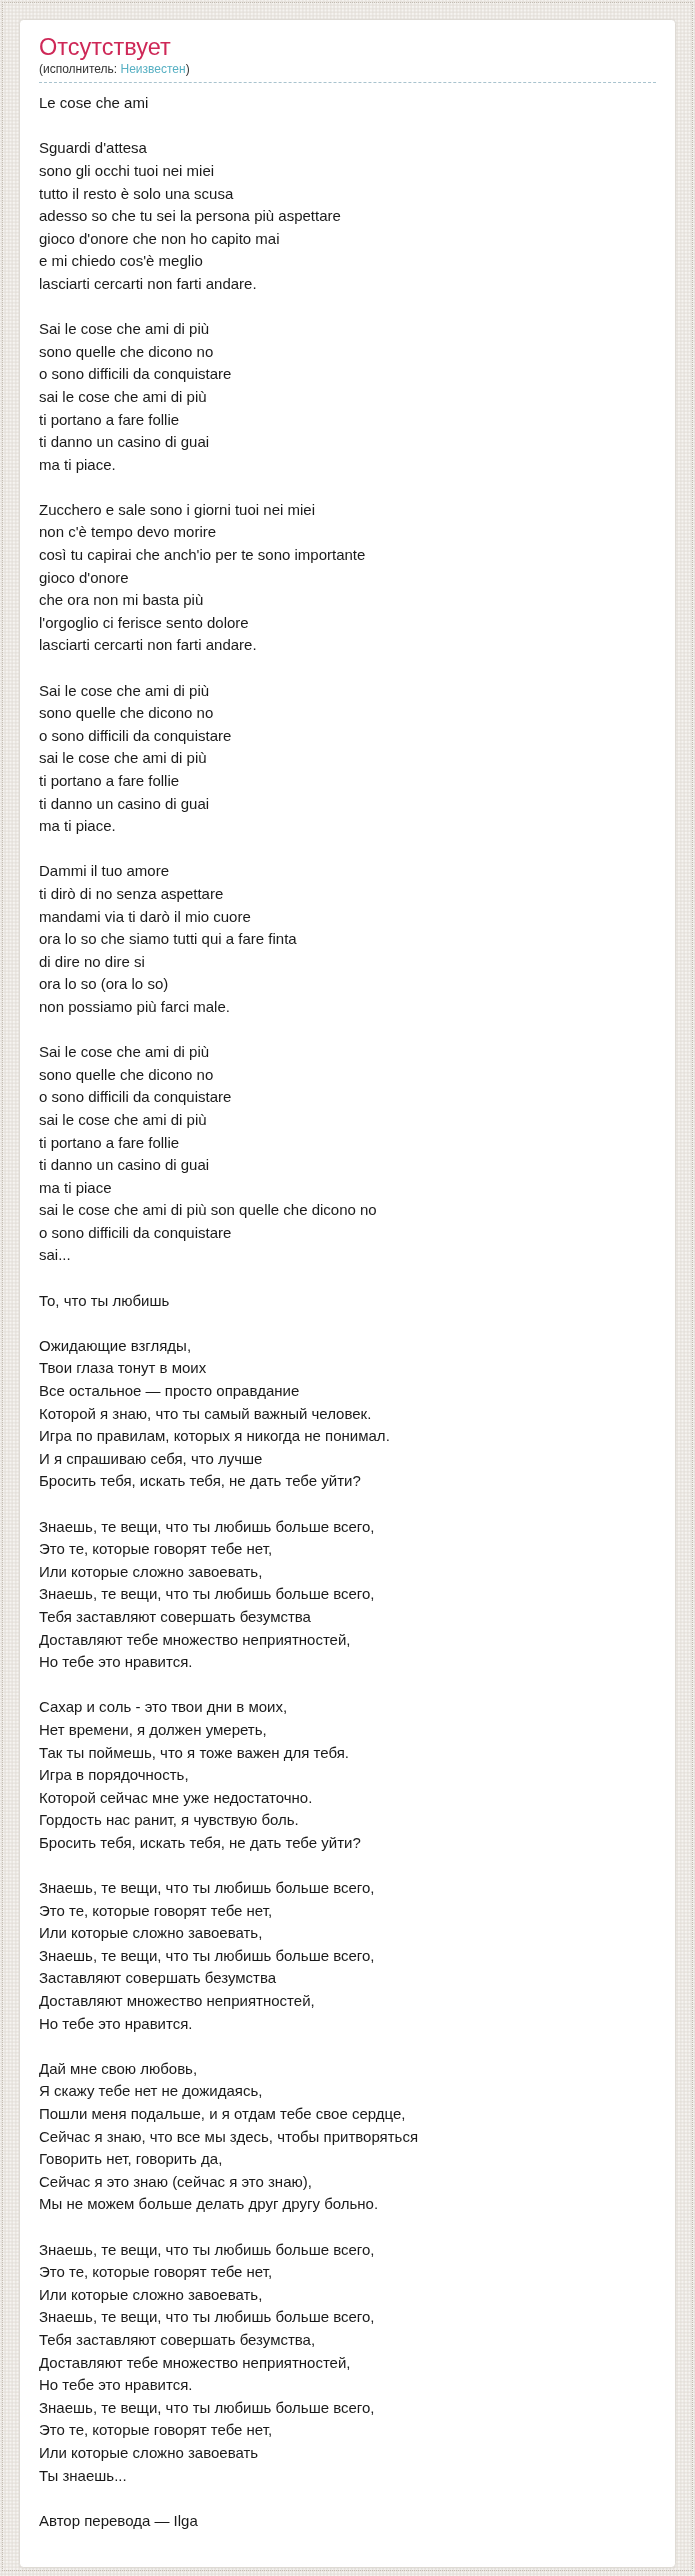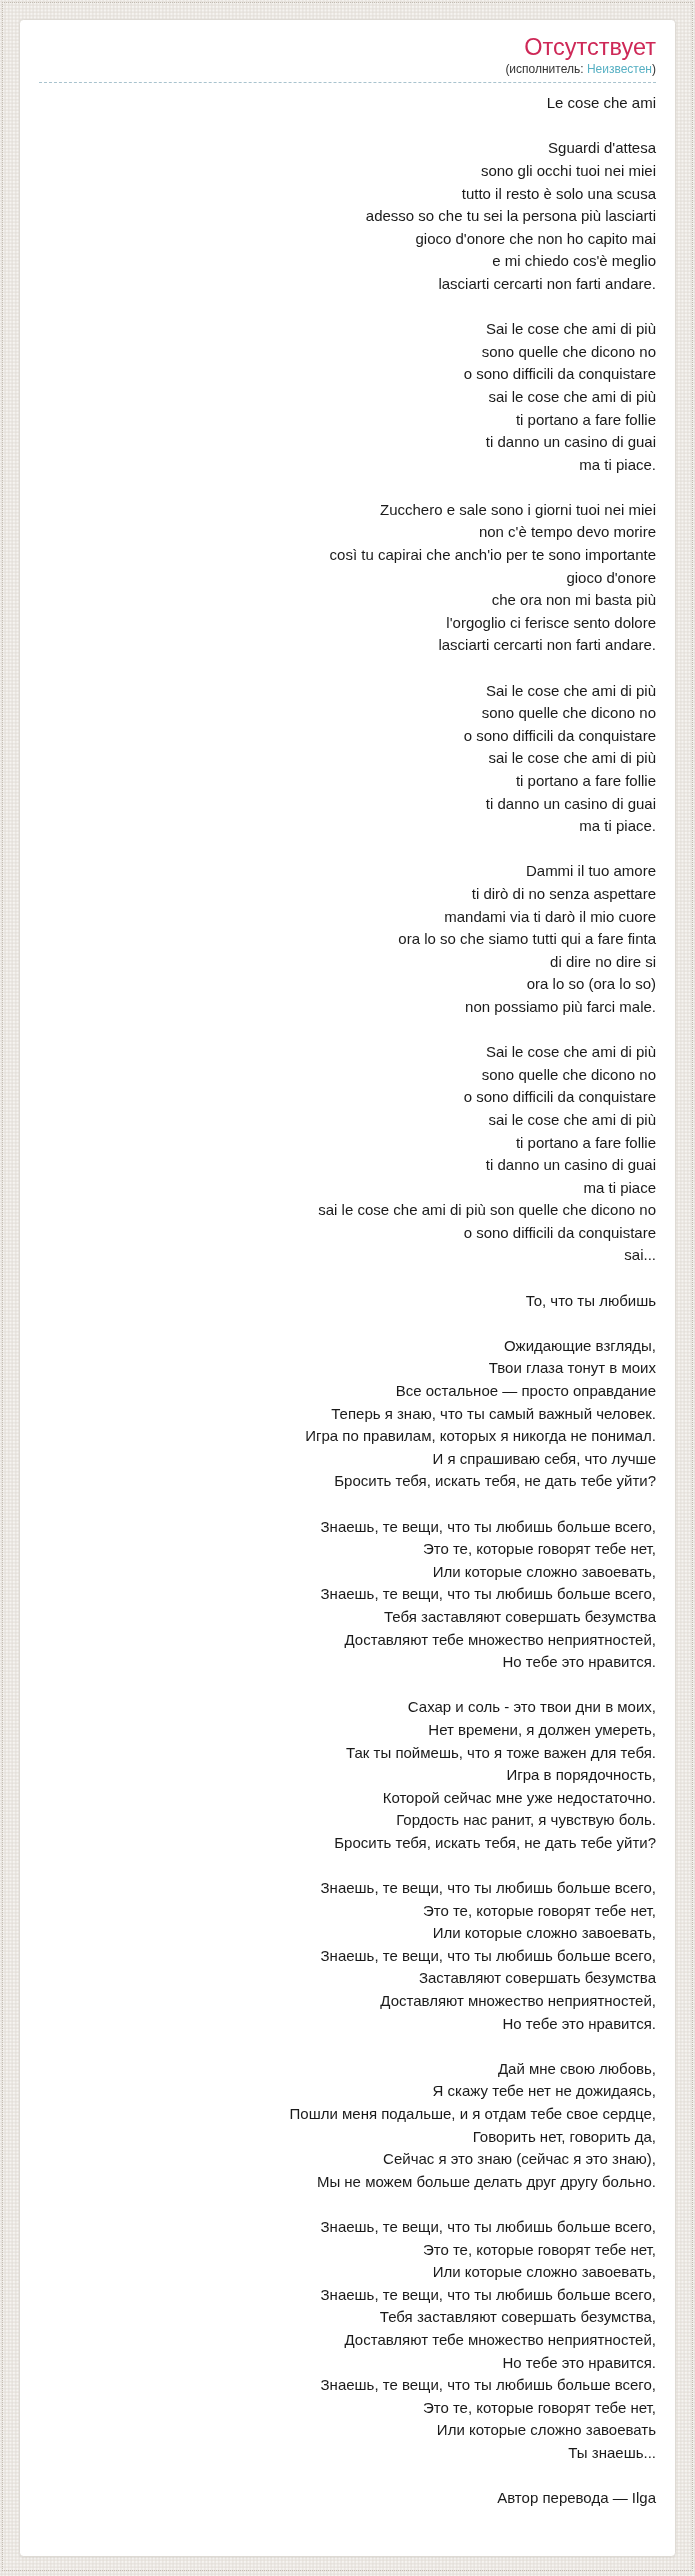--- a/index.html
+++ b/index.html
@@ -30,21 +30,20 @@
     left: 19px;
     top: 19px;
     width: 657px;
     min-height: 2538px;
     box-sizing: border-box;
     background: #ffffff;
     border: 0.9px solid #dedad4;
     border-radius: 4.3px;
     box-shadow: 0 0.9px 1.7px rgba(0,0,0,0.05);
     padding: 14px 19px 22.6px 19px;
-    text-align: right;
   }
   .header {
     padding-bottom: 2.6px;
     border-bottom: 0.9px dashed #a9c3ce;
   }
   .title {
     display: inline-block;
     font-size: 23.5px;
     line-height: 26px;
     font-weight: 400;
@@ -90,21 +89,21 @@
     <div class="artist"><span>(исполнитель: </span><a class="artist-link">Неизвестен</a><span>)</span></div>
   </div>
   <div class="lyrics" id="lyrics">
       <div class="stanza">
         <div class="line">Le cose che ami</div>
       </div>
       <div class="stanza">
         <div class="line">Sguardi d'attesa</div>
         <div class="line">sono gli occhi tuoi nei miei</div>
         <div class="line">tutto il resto è solo una scusa</div>
-        <div class="line">adesso so che tu sei la persona più lasciarti</div>
+        <div class="line">adesso so che tu sei la persona più aspettare</div>
         <div class="line">gioco d'onore che non ho capito mai</div>
         <div class="line">e mi chiedo cos'è meglio</div>
         <div class="line">lasciarti cercarti non farti andare.</div>
       </div>
       <div class="stanza">
         <div class="line">Sai le cose che ami di più</div>
         <div class="line">sono quelle che dicono no</div>
         <div class="line">o sono difficili da conquistare</div>
         <div class="line">sai le cose che ami di più</div>
         <div class="line">ti portano a fare follie</div>
@@ -150,21 +149,21 @@
         <div class="line">o sono difficili da conquistare</div>
         <div class="line">sai...</div>
       </div>
       <div class="stanza">
         <div class="line">То, что ты любишь</div>
       </div>
       <div class="stanza">
         <div class="line">Ожидающие взгляды,</div>
         <div class="line">Твои глаза тонут в моих</div>
         <div class="line">Все остальное — просто оправдание</div>
-        <div class="line">Теперь я знаю, что ты самый важный человек.</div>
+        <div class="line">Которой я знаю, что ты самый важный человек.</div>
         <div class="line">Игра по правилам, которых я никогда не понимал.</div>
         <div class="line">И я спрашиваю себя, что лучше</div>
         <div class="line">Бросить тебя, искать тебя, не дать тебе уйти?</div>
       </div>
       <div class="stanza">
         <div class="line">Знаешь, те вещи, что ты любишь больше всего,</div>
         <div class="line">Это те, которые говорят тебе нет,</div>
         <div class="line">Или которые сложно завоевать,</div>
         <div class="line">Знаешь, те вещи, что ты любишь больше всего,</div>
         <div class="line">Тебя заставляют совершать безумства</div>
@@ -186,20 +185,21 @@
         <div class="line">Или которые сложно завоевать,</div>
         <div class="line">Знаешь, те вещи, что ты любишь больше всего,</div>
         <div class="line">Заставляют совершать безумства</div>
         <div class="line">Доставляют множество неприятностей,</div>
         <div class="line">Но тебе это нравится.</div>
       </div>
       <div class="stanza">
         <div class="line">Дай мне свою любовь,</div>
         <div class="line">Я скажу тебе нет не дожидаясь,</div>
         <div class="line">Пошли меня подальше, и я отдам тебе свое сердце,</div>
+        <div class="line">Сейчас я знаю, что все мы здесь, чтобы притворяться</div>
         <div class="line">Говорить нет, говорить да,</div>
         <div class="line">Сейчас я это знаю (сейчас я это знаю),</div>
         <div class="line">Мы не можем больше делать друг другу больно.</div>
       </div>
       <div class="stanza">
         <div class="line">Знаешь, те вещи, что ты любишь больше всего,</div>
         <div class="line">Это те, которые говорят тебе нет,</div>
         <div class="line">Или которые сложно завоевать,</div>
         <div class="line">Знаешь, те вещи, что ты любишь больше всего,</div>
         <div class="line">Тебя заставляют совершать безумства,</div>

